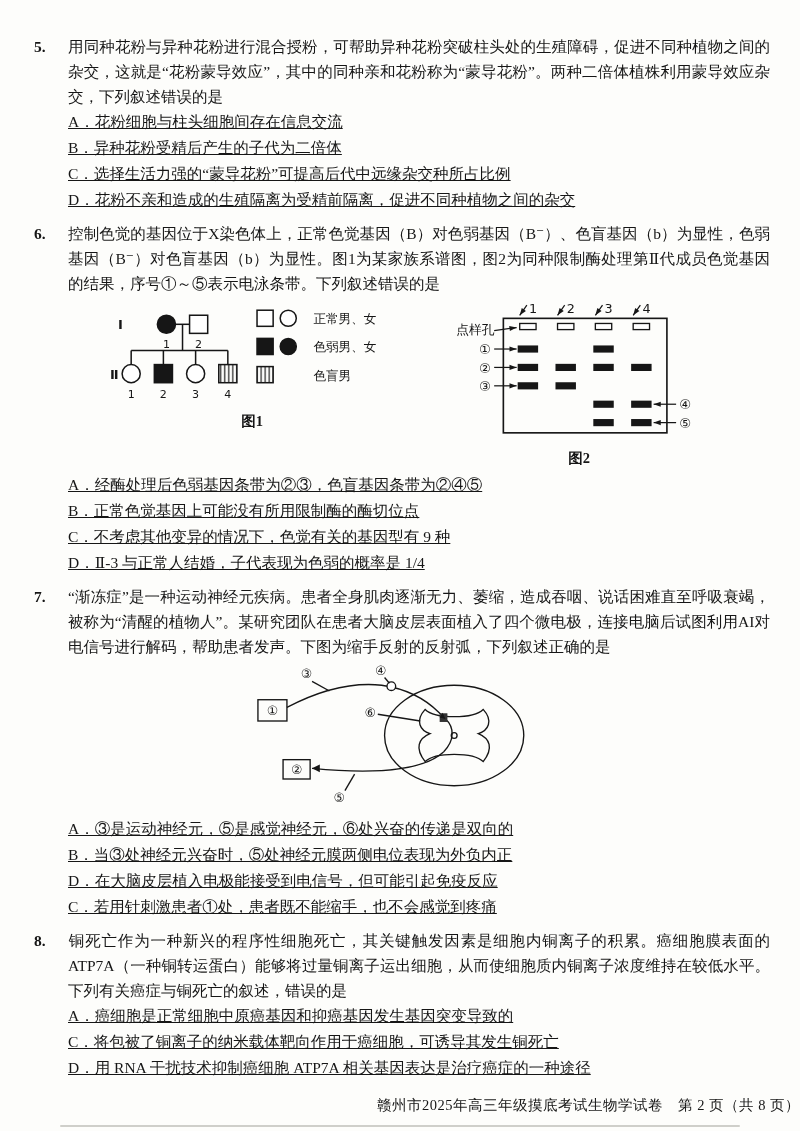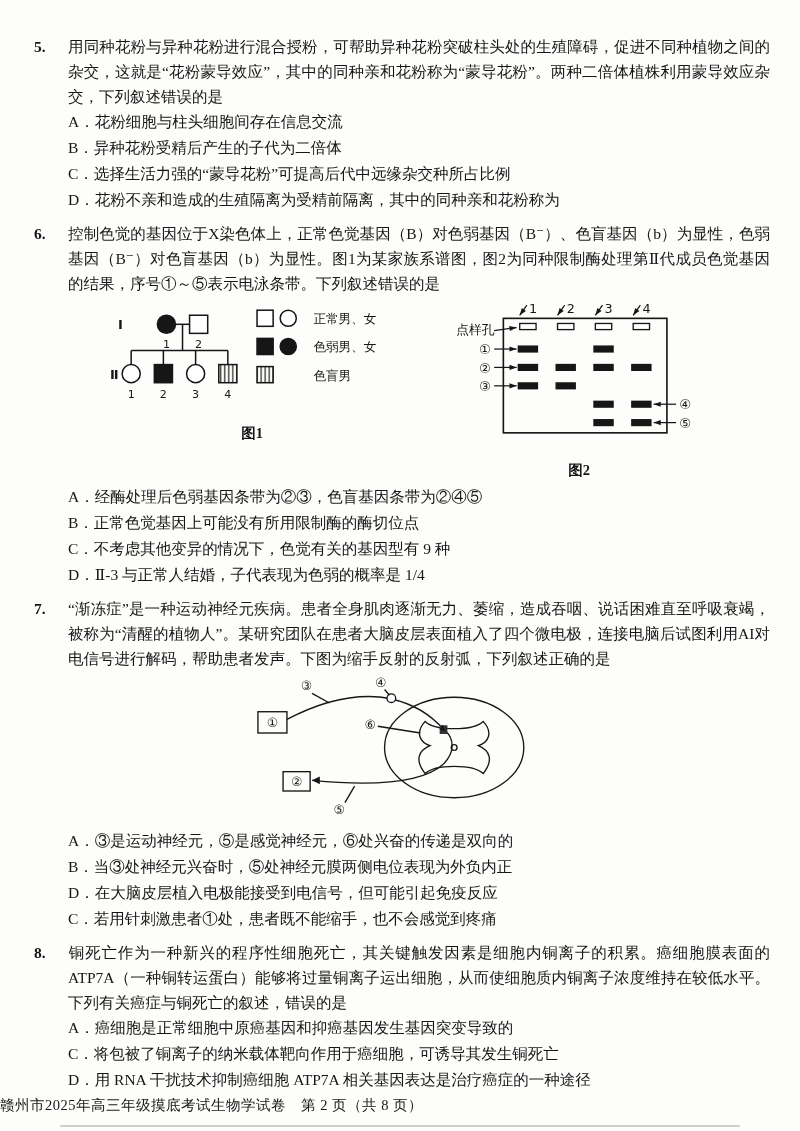--- a/index.html
+++ b/index.html
@@ -11,32 +11,32 @@
     font-family:"Liberation Serif","DejaVu Serif",serif;
     position:relative; overflow:hidden;
   }
   .content { padding:34px 30px 0 34px; }
   .question { margin-bottom:8px; }
   .q-stem {
     padding-left:34px; text-indent:-34px;
     font-size:15.5px; line-height:25px; text-align:justify;
   }
   .q-num { display:inline-block; width:34px; text-indent:0; font-weight:bold; }
-  .q-options { padding-left:34px; }
+  .q-options { padding-left:34px;text-decoration:underline; }
   .q-option { font-size:15.5px; line-height:26px; }
   .fig-row {
     display:flex; align-items:flex-start;
     margin:6px 0 4px 72px; gap:58px;
   }
   .fig-block { text-align:center; }
-  .fig-caption { font-weight:bold; font-size:14.5px; margin-top:17px; }
+  .fig-caption { font-weight:bold; font-size:14.5px; margin-top:5px; }
   .reflex-wrap { margin:4px 0 4px 212px; }
   .footer {
     position:absolute; bottom:16px; left:0; right:0;
-    text-align:left; font-size:14.5px; letter-spacing:.5px;
+    text-align:right; font-size:14.5px; letter-spacing:.5px;
   }
   .scan-edge {
     position:absolute; bottom:4px; left:60px; right:60px;
     height:2px; background:#cfcfca; border-radius:2px;
   }
   svg { overflow:visible; }
   svg text { font-family:"DejaVu Sans","Liberation Sans",sans-serif; }
   svg .ftxt  { font-size:12.5px; fill:#161616; }
   svg .fnum  { font-size:11px;  fill:#161616; }
   svg .glab  { font-size:13px;  fill:#161616; font-weight:bold; }
@@ -48,21 +48,21 @@
 <div class="content">
 
   <div class="question">
     <div class="q-stem">
       <span class="q-num">5.</span><span>用同种花粉与异种花粉进行混合授粉，可帮助异种花粉突破柱头处的生殖障碍，促进不同种植物之间的杂交，这就是“花粉蒙导效应”，其中的同种亲和花粉称为“蒙导花粉”。两种二倍体植株利用蒙导效应杂交，下列叙述错误的是</span>
     </div>
     <div class="q-options">
       <div class="q-option">A．花粉细胞与柱头细胞间存在信息交流</div>
       <div class="q-option">B．异种花粉受精后产生的子代为二倍体</div>
       <div class="q-option">C．选择生活力强的“蒙导花粉”可提高后代中远缘杂交种所占比例</div>
-      <div class="q-option">D．花粉不亲和造成的生殖隔离为受精前隔离，其中的同种亲和花粉称为</div>
+      <div class="q-option">D．花粉不亲和造成的生殖隔离为受精前隔离，促进不同种植物之间的杂交</div>
     </div>
   </div>
 
   <div class="question">
     <div class="q-stem">
       <span class="q-num">6.</span><span>控制色觉的基因位于X染色体上，正常色觉基因（B）对色弱基因（B⁻）、色盲基因（b）为显性，色弱基因（B⁻）对色盲基因（b）为显性。图1为某家族系谱图，图2为同种限制酶处理第Ⅱ代成员色觉基因的结果，序号①～⑤表示电泳条带。下列叙述错误的是</span>
     </div>
 
     <div class="fig-row">
       <div class="fig-block">

